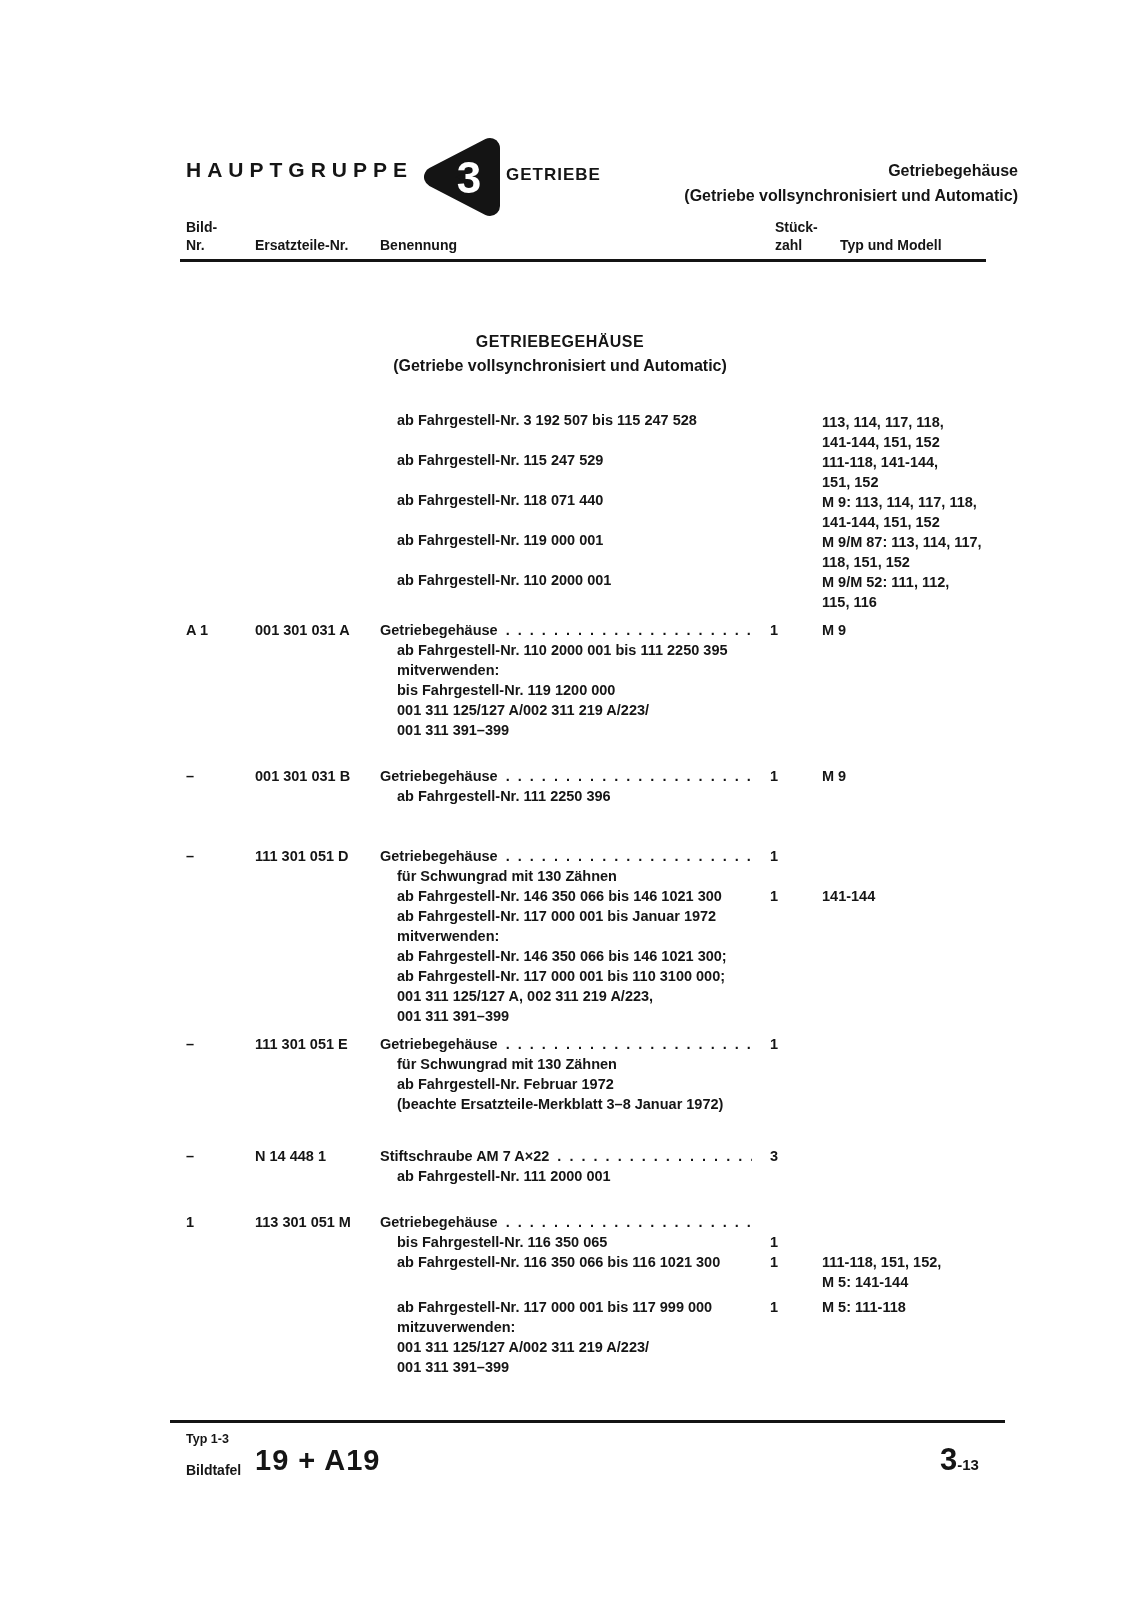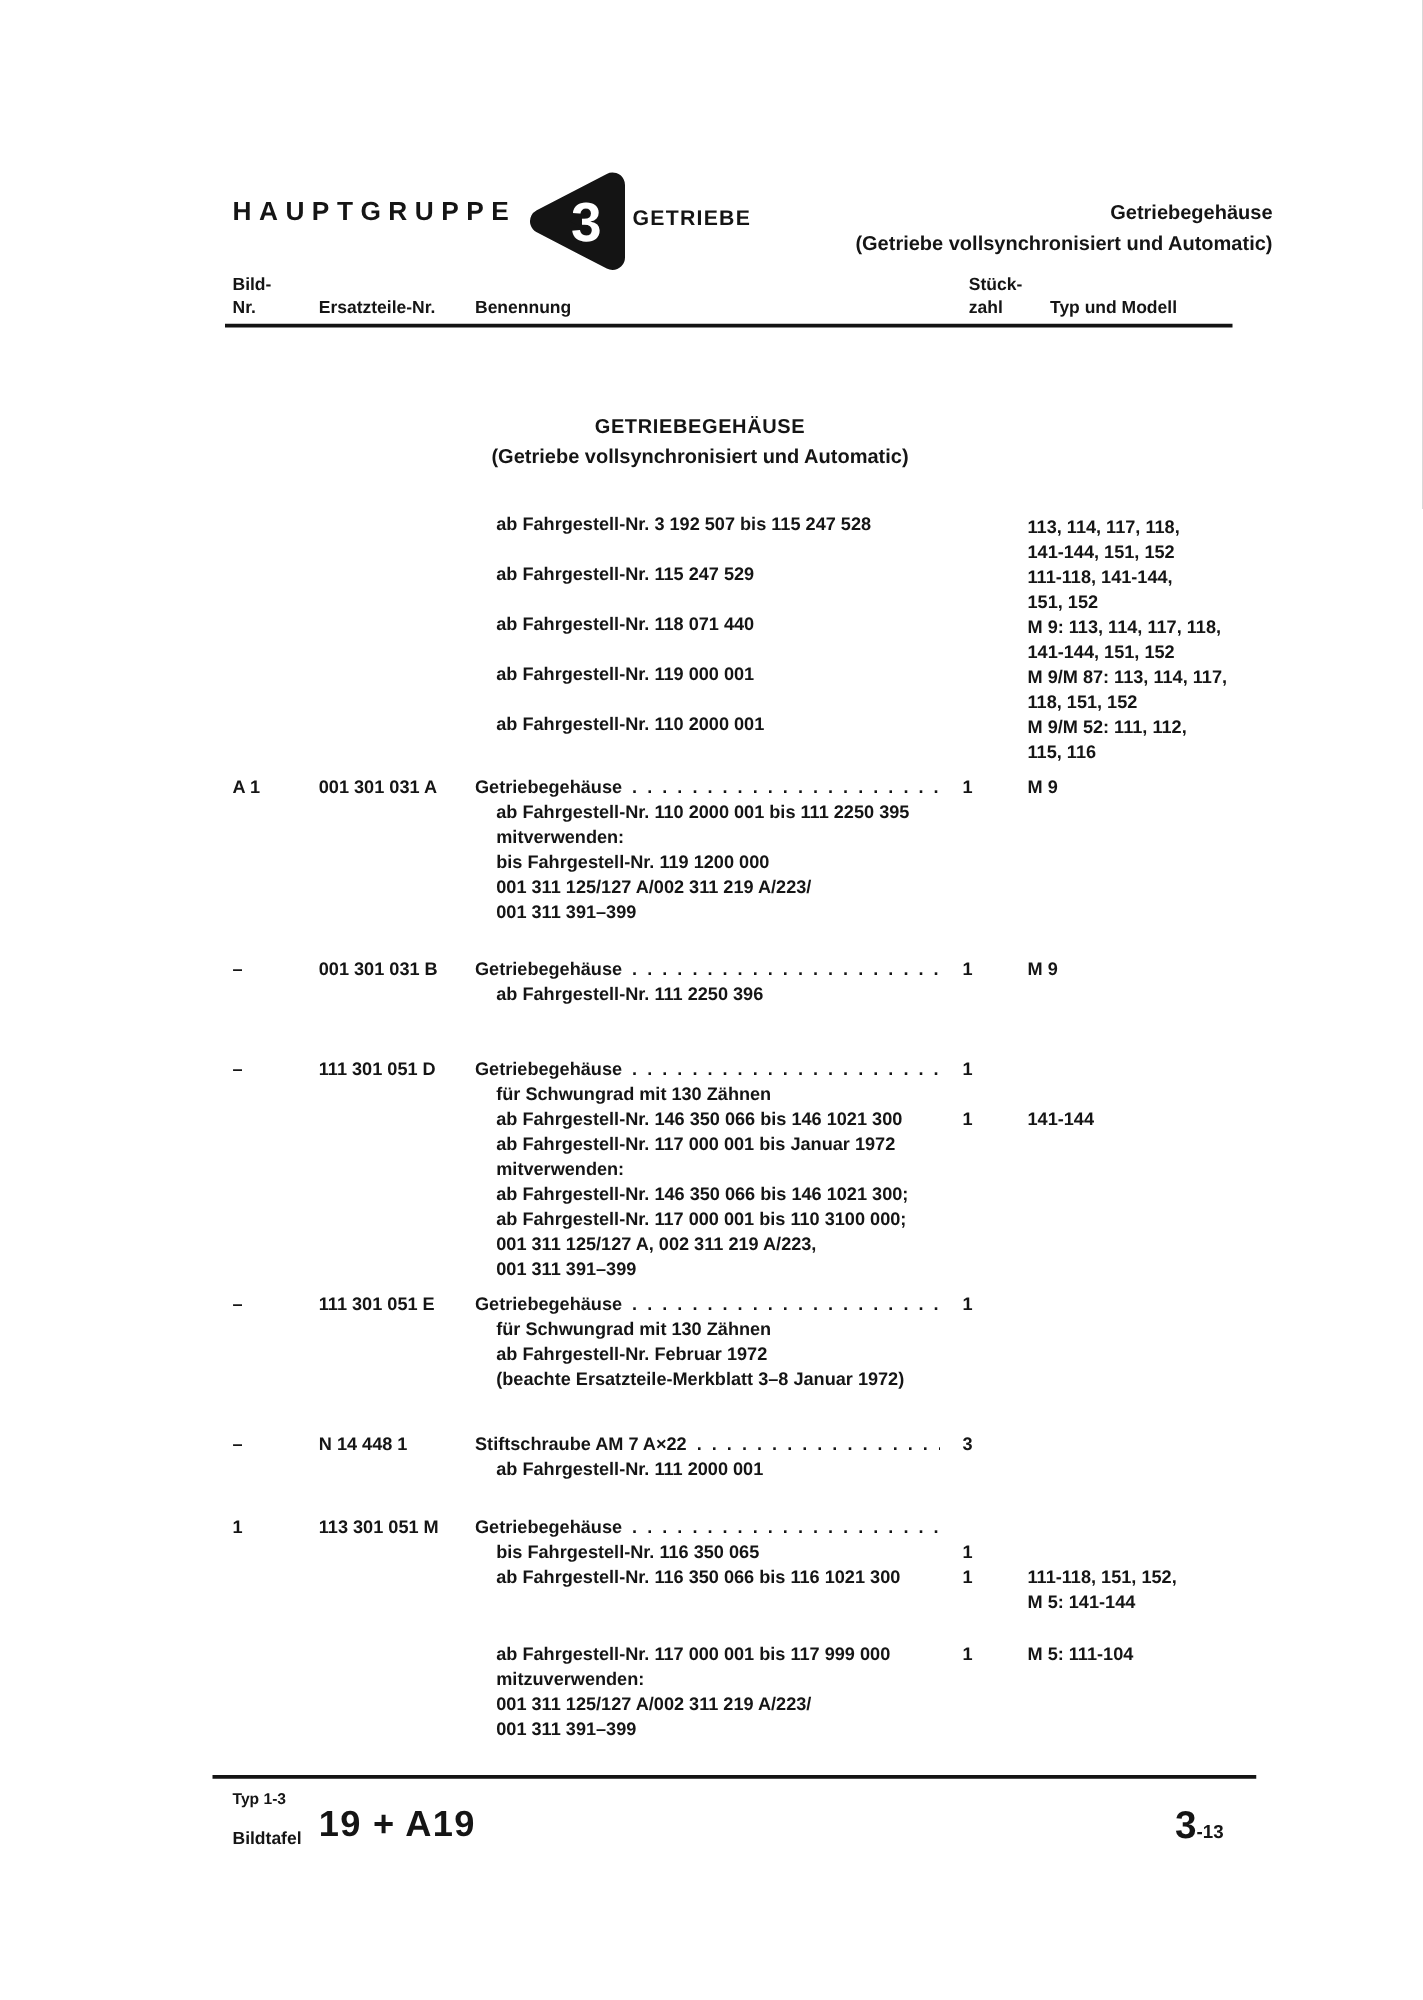--- a/index.html
+++ b/index.html
@@ -36,21 +36,21 @@
   .iline { position:relative; height:20px; }
   .cell { position:absolute; top:0; white-space:nowrap;text-align:right; }
   .bild  { left:186px; }
   .part  { left:255px; }
   .nameline { position:absolute; left:380px; top:0; width:372px; display:flex; }
   .nm-txt { white-space:nowrap; }
   .dots { flex:1; overflow:hidden; white-space:nowrap; letter-spacing:2px; margin-left:8px; }
   .sub   { left:397px; }
   .qty   { left:770px; }
   .model { left:822px; }
-  .gap4 { margin-top:22px; }
+  .gap4 { margin-top:5px; }
   
   .rule-bottom { left:170px; top:1420px; width:835px; height:3px; background:#141414; }
   .footer-typ { left:186px; top:1432px; font-size:12.5px; }
   .footer-bt-label { left:186px; top:1462px; font-size:14px; }
   .footer-bt-value { left:255px; top:1444px; font-size:29px; letter-spacing:1px; }
   .footer-page { left:940px; top:1442px; width:100px; text-align:left; }
   .pg-big { font-size:31px; }
   .pg-small { font-size:15px; }
 </style>
 </head>
@@ -266,21 +266,21 @@
       <span class="cell sub">ab Fahrgestell-Nr. 116 350 066 bis 116 1021 300</span>
       <span class="cell qty">1</span>
       <span class="cell model">111-118, 151, 152,</span>
     </div>
     <div class="iline">
       <span class="cell model">M 5: 141-144</span>
     </div>
     <div class="iline gap4">
       <span class="cell sub">ab Fahrgestell-Nr. 117 000 001 bis 117 999 000</span>
       <span class="cell qty">1</span>
-      <span class="cell model">M 5: 111-104</span>
+      <span class="cell model">M 5: 111-118</span>
     </div>
     <div class="iline">
         <span class="cell sub">mitzuverwenden:</span>
       </div>
     <div class="iline">
         <span class="cell sub">001 311 125/127 A/002 311 219 A/223/</span>
       </div>
     <div class="iline">
         <span class="cell sub">001 311 391–399</span>
       </div>

